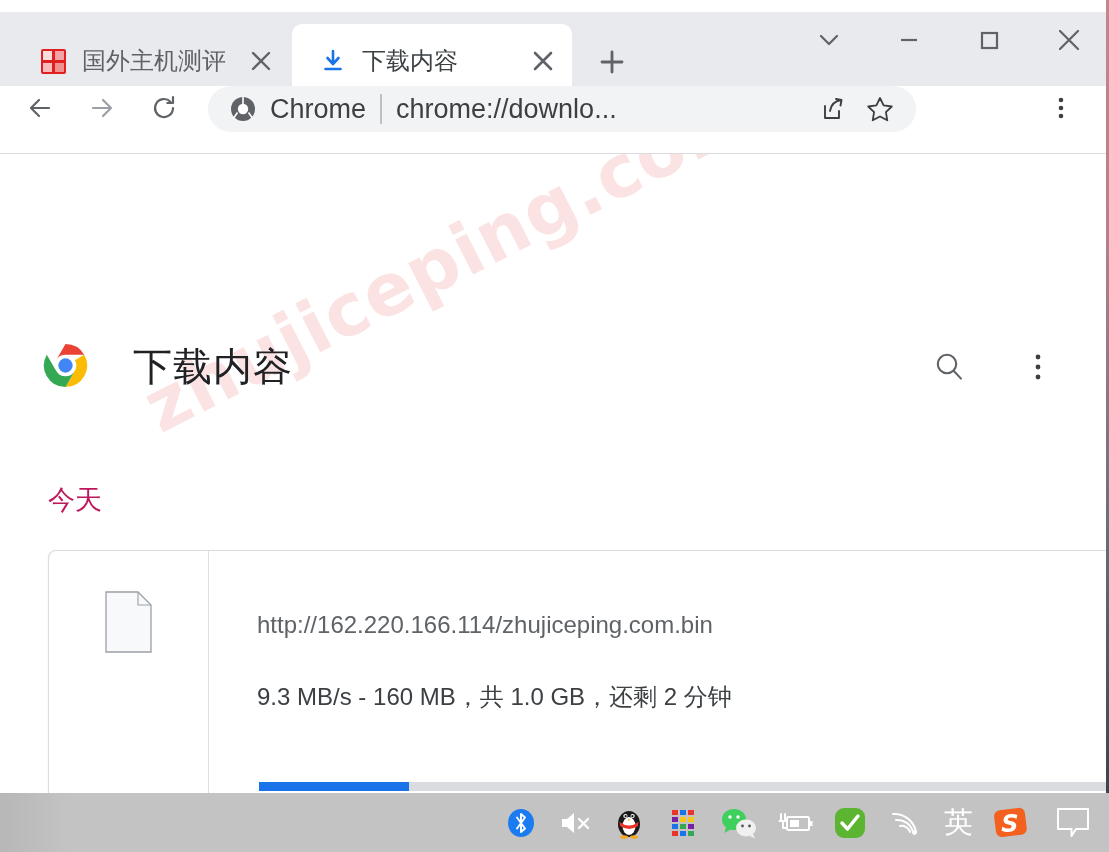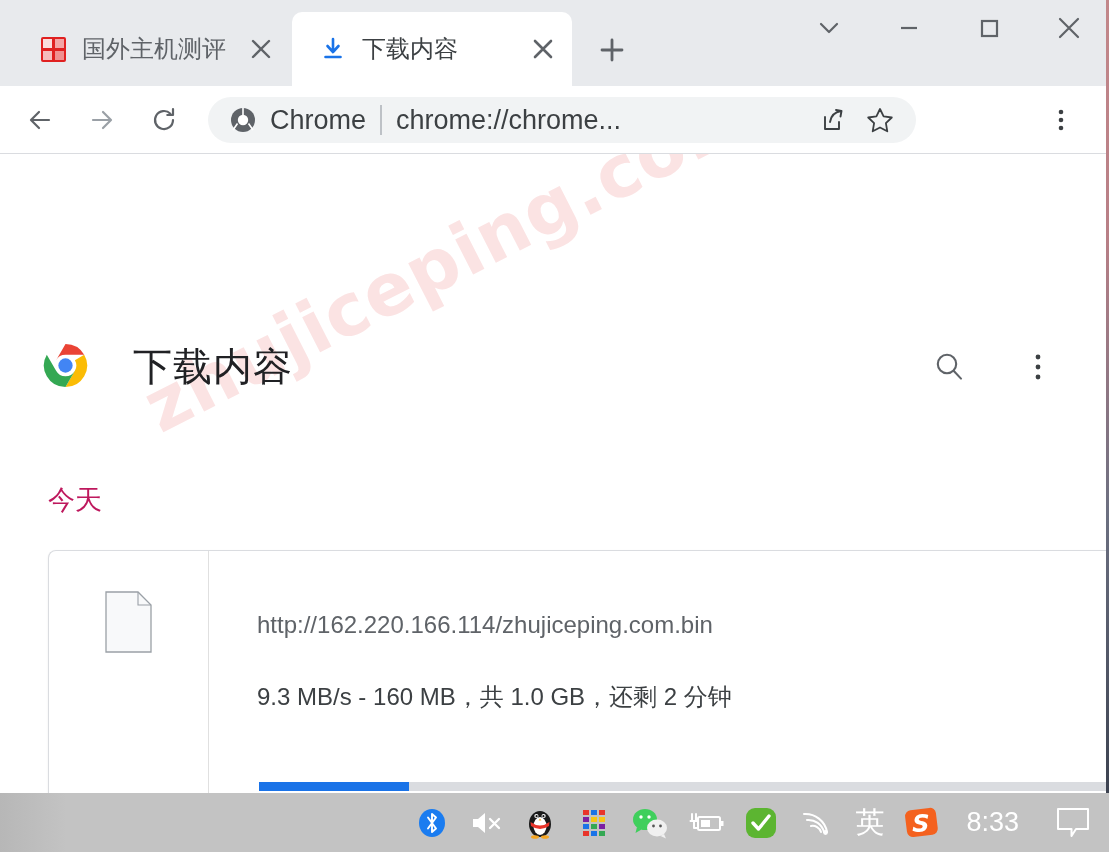--- a/index.html
+++ b/index.html
@@ -11,21 +11,21 @@
   }
 
   
   #browser-window {
     position:absolute; left:0; top:0; width:1109px; height:793px;
     background:#ffffff; overflow:hidden;
   }
 
   
   #tab-strip {
-    position:absolute; left:0; top:0; width:1109px; height:86px;
+    position:absolute; left:0; top:12px; width:1109px; height:86px;
     background:#e8eaed;
   }
   .tab {
     position:absolute; top:12px; height:74px;
     display:flex; align-items:center;
     border-radius:10px 10px 0 0;
   }
   #tab-0 { left:12px; width:278px; }
   #tab-1 { left:292px; width:280px; background:#ffffff; }
   .tab-favicon {
@@ -72,21 +72,21 @@
     width:80px; height:56px; display:flex; align-items:center; justify-content:center;
   }
   #window-border-right {
     position:absolute; right:0; top:0; width:3px; height:793px;
     background:linear-gradient(to bottom,#c2878a 0%,#b87f86 30%,#6b6f80 65%,#3c4250 100%);
   }
 
   
   #toolbar {
     position:absolute; left:0; top:86px; width:1109px; height:68px;
-    background:#ffffff; display:flex; align-items:center;
+    background:#ffffff; display:flex; 
   }
   .tb-icon {
     width:44px; height:44px; display:flex; align-items:center; justify-content:center;
     flex:0 0 auto;
   }
   #back-button { margin-left:18px; }
   #forward-button { margin-left:18px; }
   #reload-button { margin-left:18px; }
   #omnibox {
     margin-left:22px; height:46px; width:708px; background:#f1f3f4;
@@ -284,21 +284,21 @@
       <span id="omnibox-chrome-icon">
         <svg width="30" height="30" viewBox="0 0 30 30" aria-hidden="true">
           <circle cx="15" cy="15" r="12" fill="#5f6368"></circle>
           <circle cx="15" cy="15" r="5.2" fill="#ffffff"></circle>
           <path d="M15 10 L27 10 L22 3 Z" fill="#ffffff" opacity=".0"></path>
           <path d="M15 3 L15 10 M9.5 18.5 L5 25 M20.5 18.5 L25 25" stroke="#ffffff" stroke-width="1.6"></path>
         </svg>
       </span>
       <span id="omnibox-chrome-label">Chrome</span>
       <span id="omnibox-divider"></span>
-      <span id="omnibox-url">chrome://chrome...</span>
+      <span id="omnibox-url">chrome://downlo...</span>
       <span class="tb-icon" id="share-button">
         <svg width="28" height="28" viewBox="0 0 28 28" aria-hidden="true">
           <path d="M7 11 L7 23 L21 23 L21 16" stroke="#3c4043" stroke-width="1.9" fill="none" stroke-linecap="round" stroke-linejoin="round"></path>
           <path d="M12 16 C13 9 17 6 23 5 M18 4 L23.5 5 L22.5 10.5" stroke="#3c4043" stroke-width="1.9" fill="none" stroke-linecap="round" stroke-linejoin="round"></path>
         </svg>
       </span>
       <span class="tb-icon" id="bookmark-button">
         <svg width="30" height="30" viewBox="0 0 30 30" aria-hidden="true">
           <path d="M15 4 L18.6 11.4 L26.8 12.5 L20.9 18.2 L22.3 26.3 L15 22.5 L7.7 26.3 L9.1 18.2 L3.2 12.5 L11.4 11.4 Z" stroke="#3c4043" stroke-width="1.8" fill="none" stroke-linejoin="round"></path>
         </svg>
@@ -465,20 +465,19 @@
 
   <span class="tray-item" id="tray-ime-label">英</span>
 
   <span class="tray-item" style="width:52px">
     <svg width="38" height="36" viewBox="0 0 38 36" aria-hidden="true">
       <rect x="3" y="4" width="31" height="27" rx="6" fill="#f4611e" transform="rotate(-7 18 18)"></rect>
       <text x="18" y="27" font-size="24" font-weight="bold" font-style="italic" fill="#ffffff" text-anchor="middle" font-family="DejaVu Sans, sans-serif">S</text>
     </svg>
   </span>
 
-  <span class="tray-item" id="tray-clock">8:33</span>
 
   <span class="tray-item" style="width:72px">
     <svg width="38" height="34" viewBox="0 0 38 34" aria-hidden="true">
       <path d="M4 3 L34 3 L34 23 L22 23 L17.5 30 L17.5 23 L4 23 Z" stroke="#ffffff" stroke-width="2" fill="none" stroke-linejoin="round"></path>
     </svg>
   </span>
 </div>
 
 </body></html>

